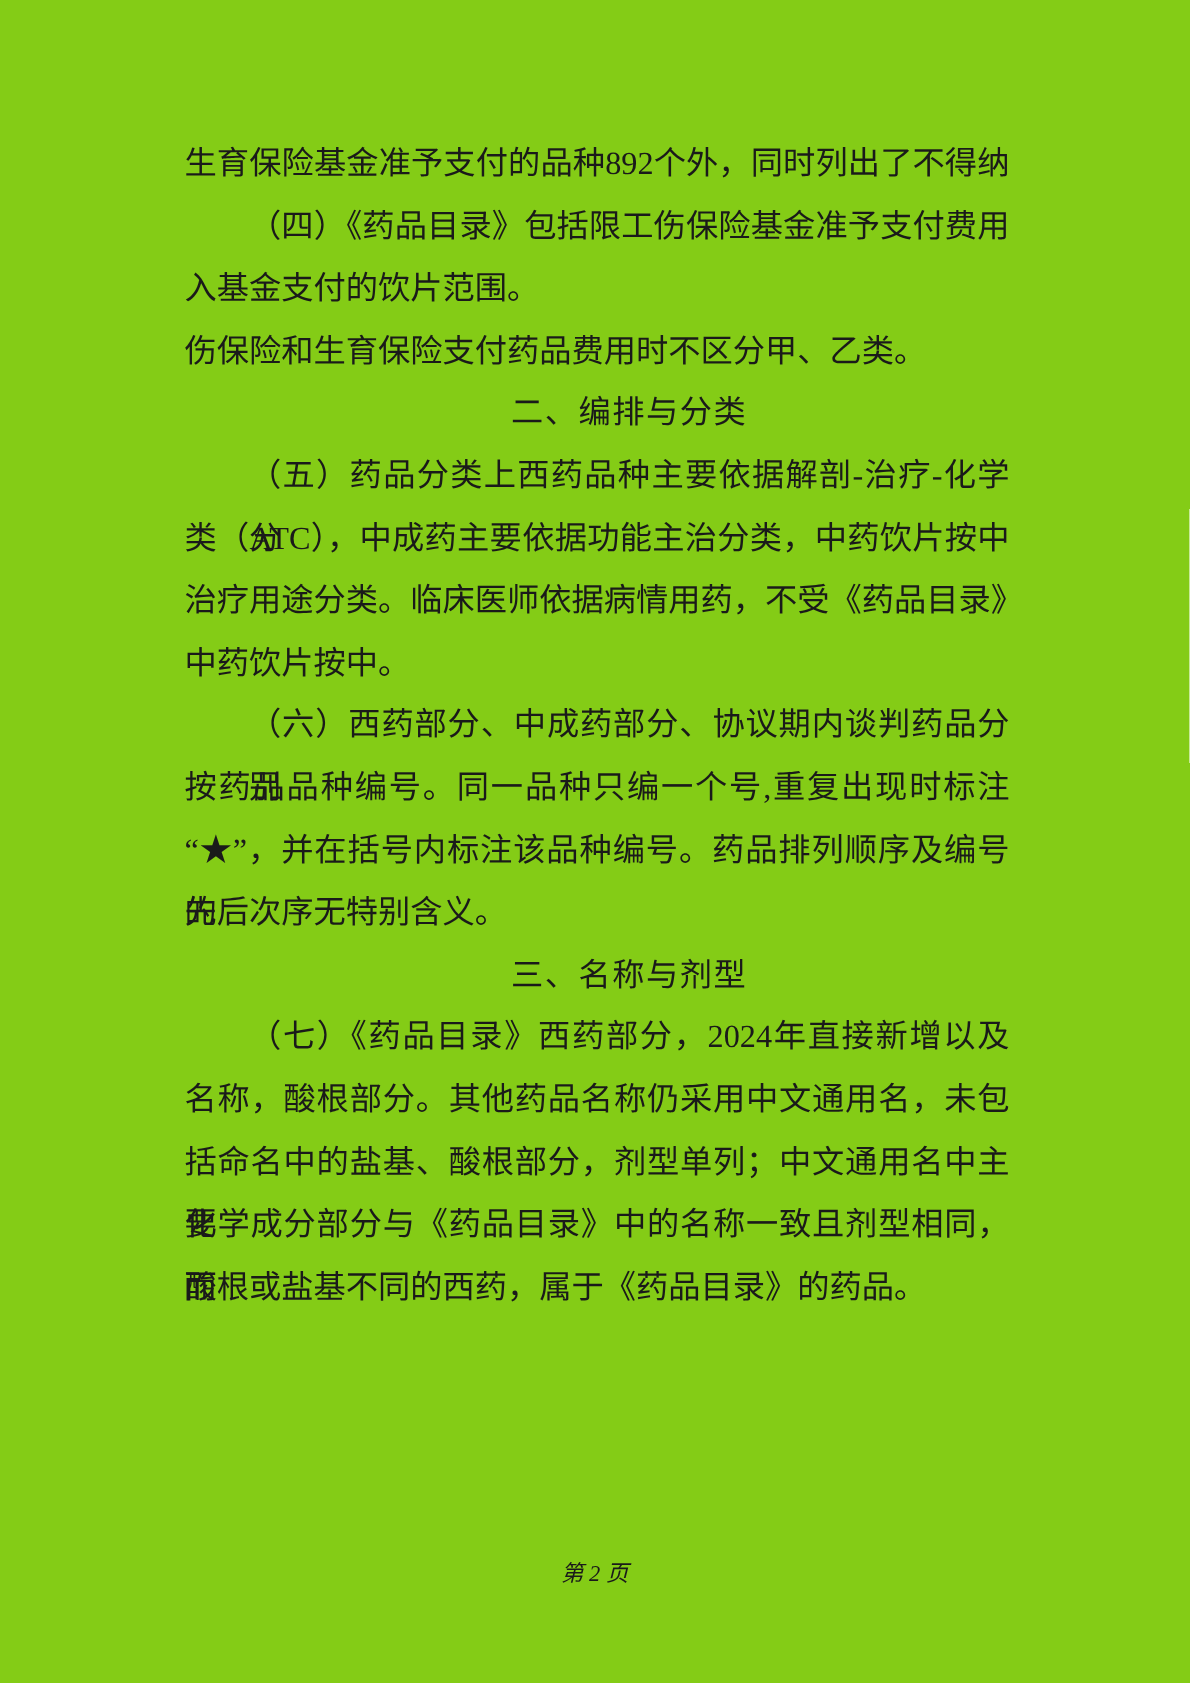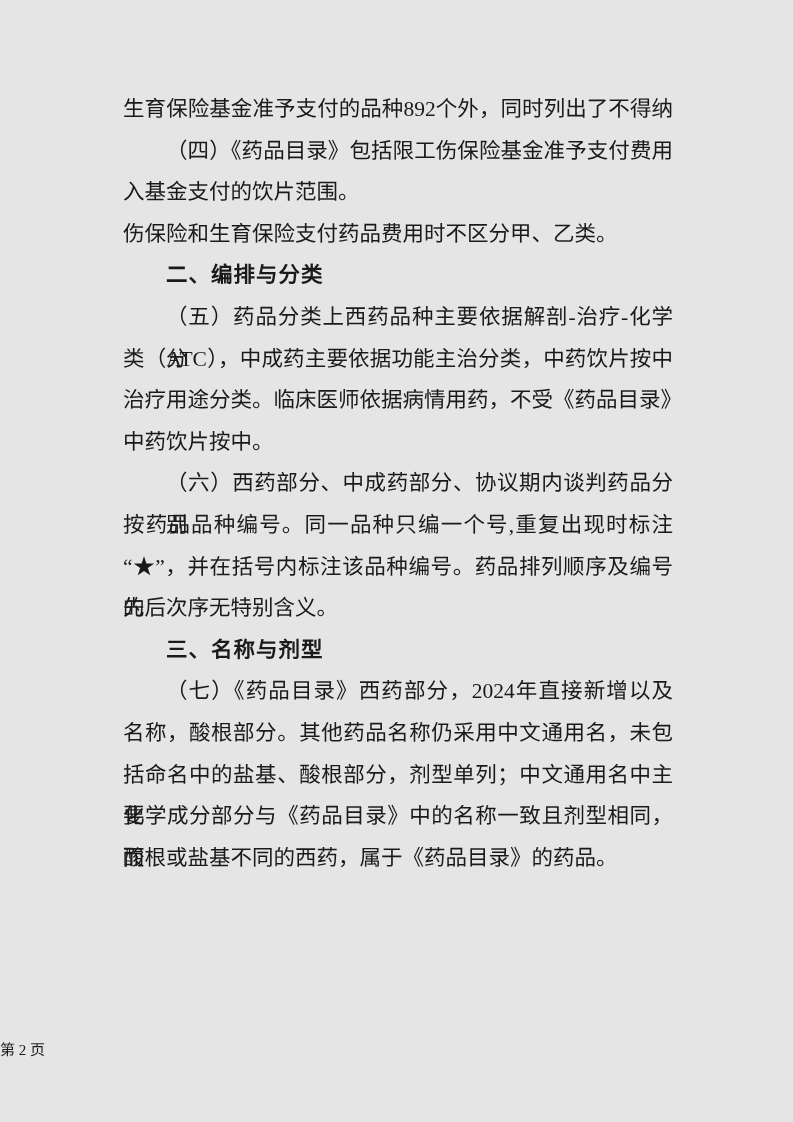--- a/index.html
+++ b/index.html
@@ -4,21 +4,21 @@
 <style>
   html, body {
     margin: 0;
     padding: 0;
     background: #ffffff;
   }
   .page {
     position: relative;
     width: 793px;
     height: 1122px;
-    background: #e5e5e5;
+    background: #84cc16;
     overflow: hidden;
     font-family: "Liberation Serif", serif;
     color: #1a1a1a;
   }
   .content {
     position: absolute;
     left: 123px;
     top: 89px;
     width: 550px;
   }
@@ -33,31 +33,34 @@
     text-align: justify;
     text-align-last: justify;
     -moz-text-align-last: justify;
     text-justify: inter-ideograph;
   }
   .line.indent {
     padding-left: 43px;
   }
   .line.heading {
     font-family: "Liberation Sans", sans-serif;
-    font-weight: 700;
+    font-weight: 400;
     letter-spacing: 1px;
+    text-align: center;
   }
   .footer {
     position: absolute;
     left: 0;
     right: 0;
     top: 1040px;
+    text-align: center;
     font-size: 15px;
     line-height: 20px;
     color: #1a1a1a;
+    font-style: italic;
   }
 </style>
 </head>
 <body>
 
 <div class="page">
   <div class="content">
 
     <div class="line fill">生育保险基金准予支付的品种892个外，同时列出了不得纳</div>
     <div class="line fill indent">（四）《药品目录》包括限工伤保险基金准予支付费用</div>

